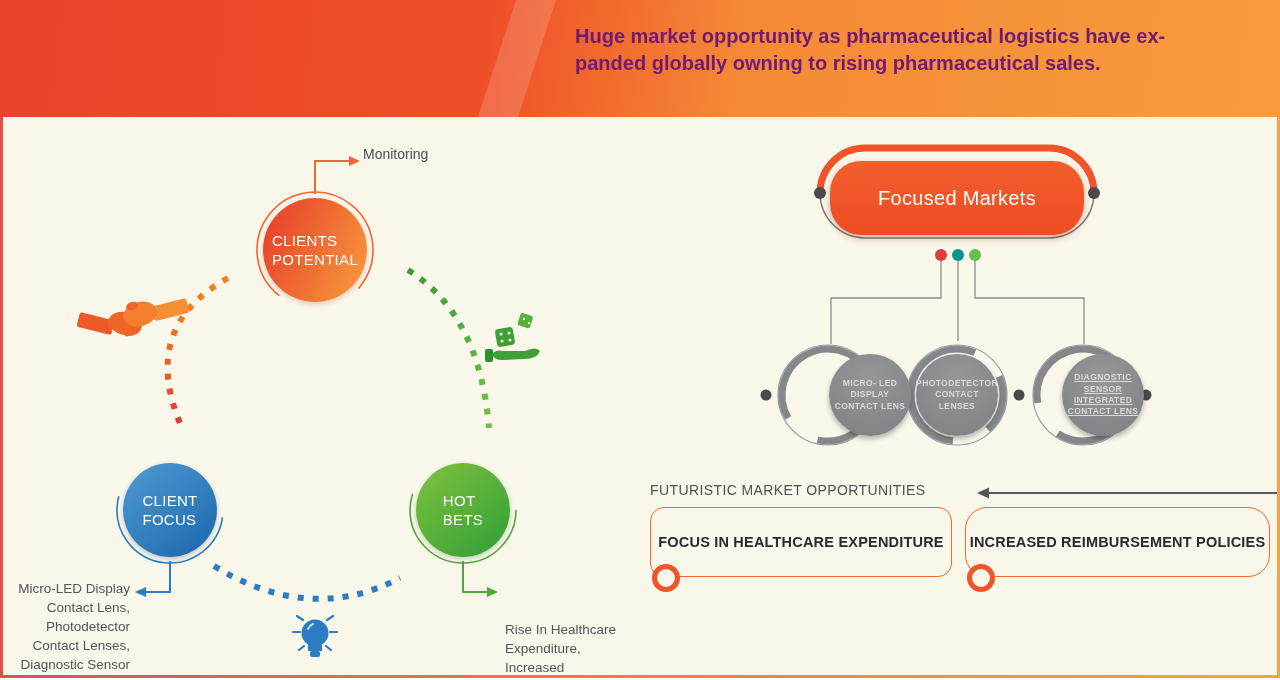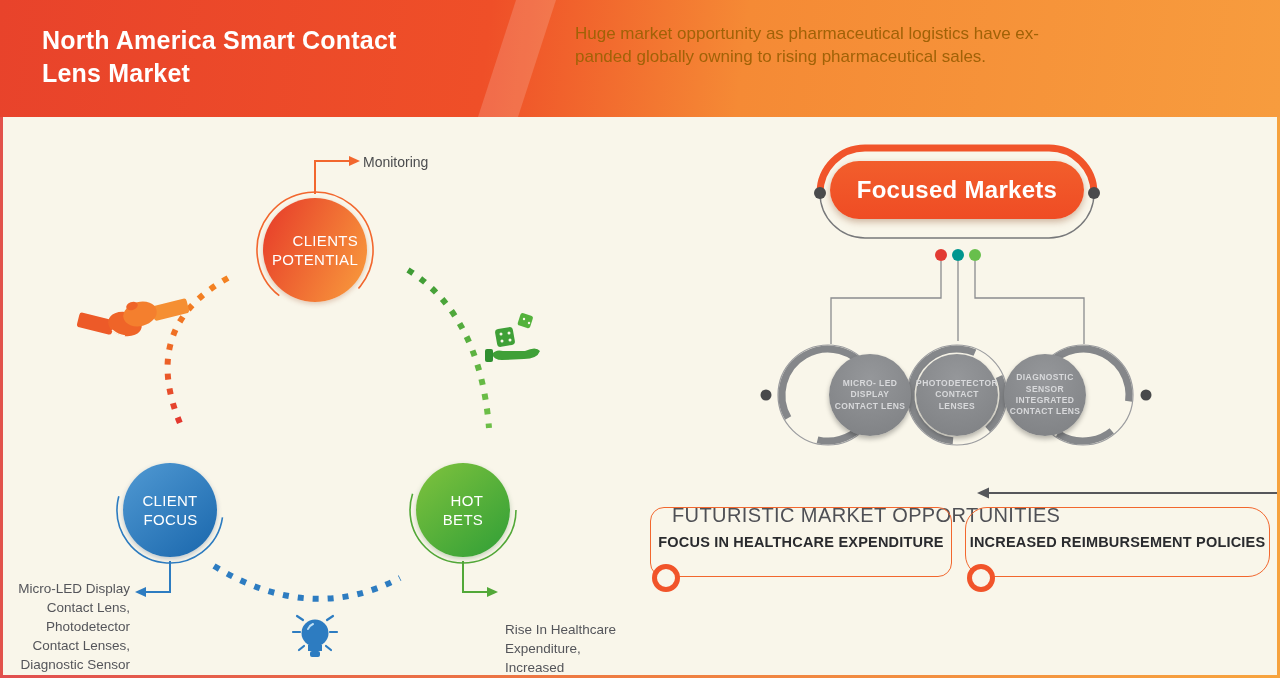--- a/index.html
+++ b/index.html
@@ -7,57 +7,57 @@
   #stage{position:relative;width:1280px;height:680px;overflow:hidden;background:#F9F6EA;}
   .abs{position:absolute;}
   .pre{white-space:pre-line;}
 
   
   .header{left:0;top:0;width:1280px;height:117px;
     background:linear-gradient(97deg,#E8432B 0%,#EF4F28 38%,#F58A35 58%,#F79C3E 100%);z-index:2;}
   .header-slash{left:497px;top:0;width:40px;height:117px;background:rgba(255,255,255,0.16);
     transform:skewX(-18deg);}
   .page-title{left:42px;top:24px;width:430px;color:#FFFFFF;font-size:25px;line-height:1.3;font-weight:bold;letter-spacing:.2px;}
-  .header-subtitle{left:575px;top:23px;width:680px;color:#a16207;font-size:17px;line-height:1.35;font-weight:400;}
+  .header-subtitle{left:575px;top:23px;width:680px;color:#701a75;font-size:20px;line-height:1.35;font-weight:700;}
 
   
   .edge-left{left:0;top:117px;width:3px;height:563px;background:#E2524B;z-index:4;}
   .edge-right{right:0;top:117px;width:3px;height:563px;background:#F6A23E;z-index:4;}
   .bottom-grad{left:0;top:675px;width:1280px;height:2.5px;
     background:linear-gradient(90deg,#E14F4F,#EE7A42 45%,#F7A43E);z-index:6;}
   .bottom-white{left:0;top:677.5px;width:1280px;height:2.5px;background:#FFFFFF;z-index:6;}
 
   svg.overlay{left:0;top:0;width:1280px;height:680px;z-index:1;pointer-events:none;}
 
   
-  .node{border-radius:50%;display:flex;align-items:center;justify-content:center;text-align:right;
+  .node{border-radius:50%;display:flex;align-items:center;justify-content:center;text-align:left;
     color:#FFFFFF;z-index:2;letter-spacing:.3px;}
   .node-orange{left:263px;top:198px;width:104px;height:104px;font-size:15px;line-height:1.3;
     background:linear-gradient(115deg,#E8432B 10%,#F8993C 95%);box-shadow:0 2px 5px rgba(150,60,20,.25);}
   .node-blue{left:123px;top:463px;width:94px;height:94px;font-size:15px;line-height:1.3;
     background:linear-gradient(140deg,#4E97D1 5%,#1C69AE 95%);box-shadow:0 2px 5px rgba(20,60,120,.25);}
   .node-green{left:416px;top:463px;width:94px;height:94px;font-size:15px;line-height:1.3;
     background:linear-gradient(140deg,#7CC13D 5%,#33A037 95%);box-shadow:0 2px 5px rgba(30,100,30,.25);}
 
-  .monitoring-label{left:363px;top:154px;font-size:14px;color:#4B4C4E;z-index:2;}
+  .monitoring-label{left:363px;top:146px;font-size:14px;color:#4B4C4E;z-index:2;}
   .note{font-size:13.5px;line-height:1.4;color:#54555A;z-index:2;}
   .note-left{left:2px;top:580px;width:128px;text-align:right;}
   .note-right{left:505px;top:581px;width:180px;text-align:left;margin-top:40px;}
 
   
-  .pill{left:830px;top:161px;width:254px;height:58px;border-radius:31px;display:flex;align-items:center;
-    justify-content:center;background:linear-gradient(180deg,#F25E2C,#EF4C24);color:#fff;font-size:24px;
-    font-weight:bold;letter-spacing:.3px;z-index:2;box-shadow:0 3px 7px rgba(130,60,20,.35);}
+  .pill{left:830px;top:161px;width:254px;height:74px;border-radius:31px;display:flex;align-items:center;
+    justify-content:center;background:linear-gradient(180deg,#F25E2C,#EF4C24);color:#fff;font-size:20px;
+    font-weight:normal;letter-spacing:.3px;z-index:2;box-shadow:0 3px 7px rgba(130,60,20,.35);}
   .gray-node{width:82px;height:82px;border-radius:50%;display:flex;align-items:center;justify-content:center;
     text-align:center;color:#D8D9DB;font-size:8.5px;font-weight:600;letter-spacing:.4px;line-height:1.35;
     background:radial-gradient(circle at 50% 30%,#95979A,#7D7F82);z-index:2;box-shadow:0 3px 5px rgba(0,0,0,.28);}
-  .gn1{left:787px;top:354px;margin-left:42px;} .gn2{left:916px;top:354px;} .gn3{left:1004px;top:354px;}
-
-  
-  .opp-title{left:650px;top:504px;font-size:20px;color:#4F5055;letter-spacing:.4px;z-index:2;margin-left:22px;}
+  .gn1{left:787px;top:354px;margin-left:42px;} .gn2{left:916px;top:354px;} .gn3{left:1062px;top:354px;text-decoration:underline;}
+
+  
+  .opp-title{left:650px;top:482px;font-size:14px;color:#4F5055;letter-spacing:.4px;z-index:2;}
   .opp-box{top:507px;height:68px;border:1.6px solid #F2672E;border-radius:14px;display:flex;
     align-items:center;justify-content:center;font-size:14.5px;font-weight:bold;color:#2A2B2E;
     letter-spacing:.2px;z-index:2;}
   .opp-box1{left:650px;width:300px;}
   .opp-box2{left:965px;width:303px;border-radius:22px;}
   .opp-ring{width:18px;height:18px;border-radius:50%;border:5px solid #F1542A;background:#F9F6EA;z-index:5;}
   .ring1{left:652px;top:564px;} .ring2{left:967px;top:564px;}
 </style>
 </head>
 <body>
@@ -162,22 +162,20 @@
 
     <g>
       <path d="M989 493 L1280 493" stroke="#56575B" stroke-width="2.2"></path>
       <path d="M989 487.5 L977 493 L989 498.5 Z" fill="#56575B"></path>
     </g>
   </svg>
 
   <div class="abs header">
     <div class="abs header-slash"></div>
   </div>
-  <div class="abs page-title pre" style="z-index:3;">North America Smart Contact
-Lens Market</div>
   <div class="abs header-subtitle pre" style="z-index:3;">Huge market opportunity as pharmaceutical logistics have ex-
 panded globally owning to rising pharmaceutical sales.</div>
 
   <div class="abs node node-orange pre">CLIENTS
 POTENTIAL</div>
   <div class="abs node node-blue pre">CLIENT
 FOCUS</div>
   <div class="abs node node-green pre">HOT
 BETS</div>
 

